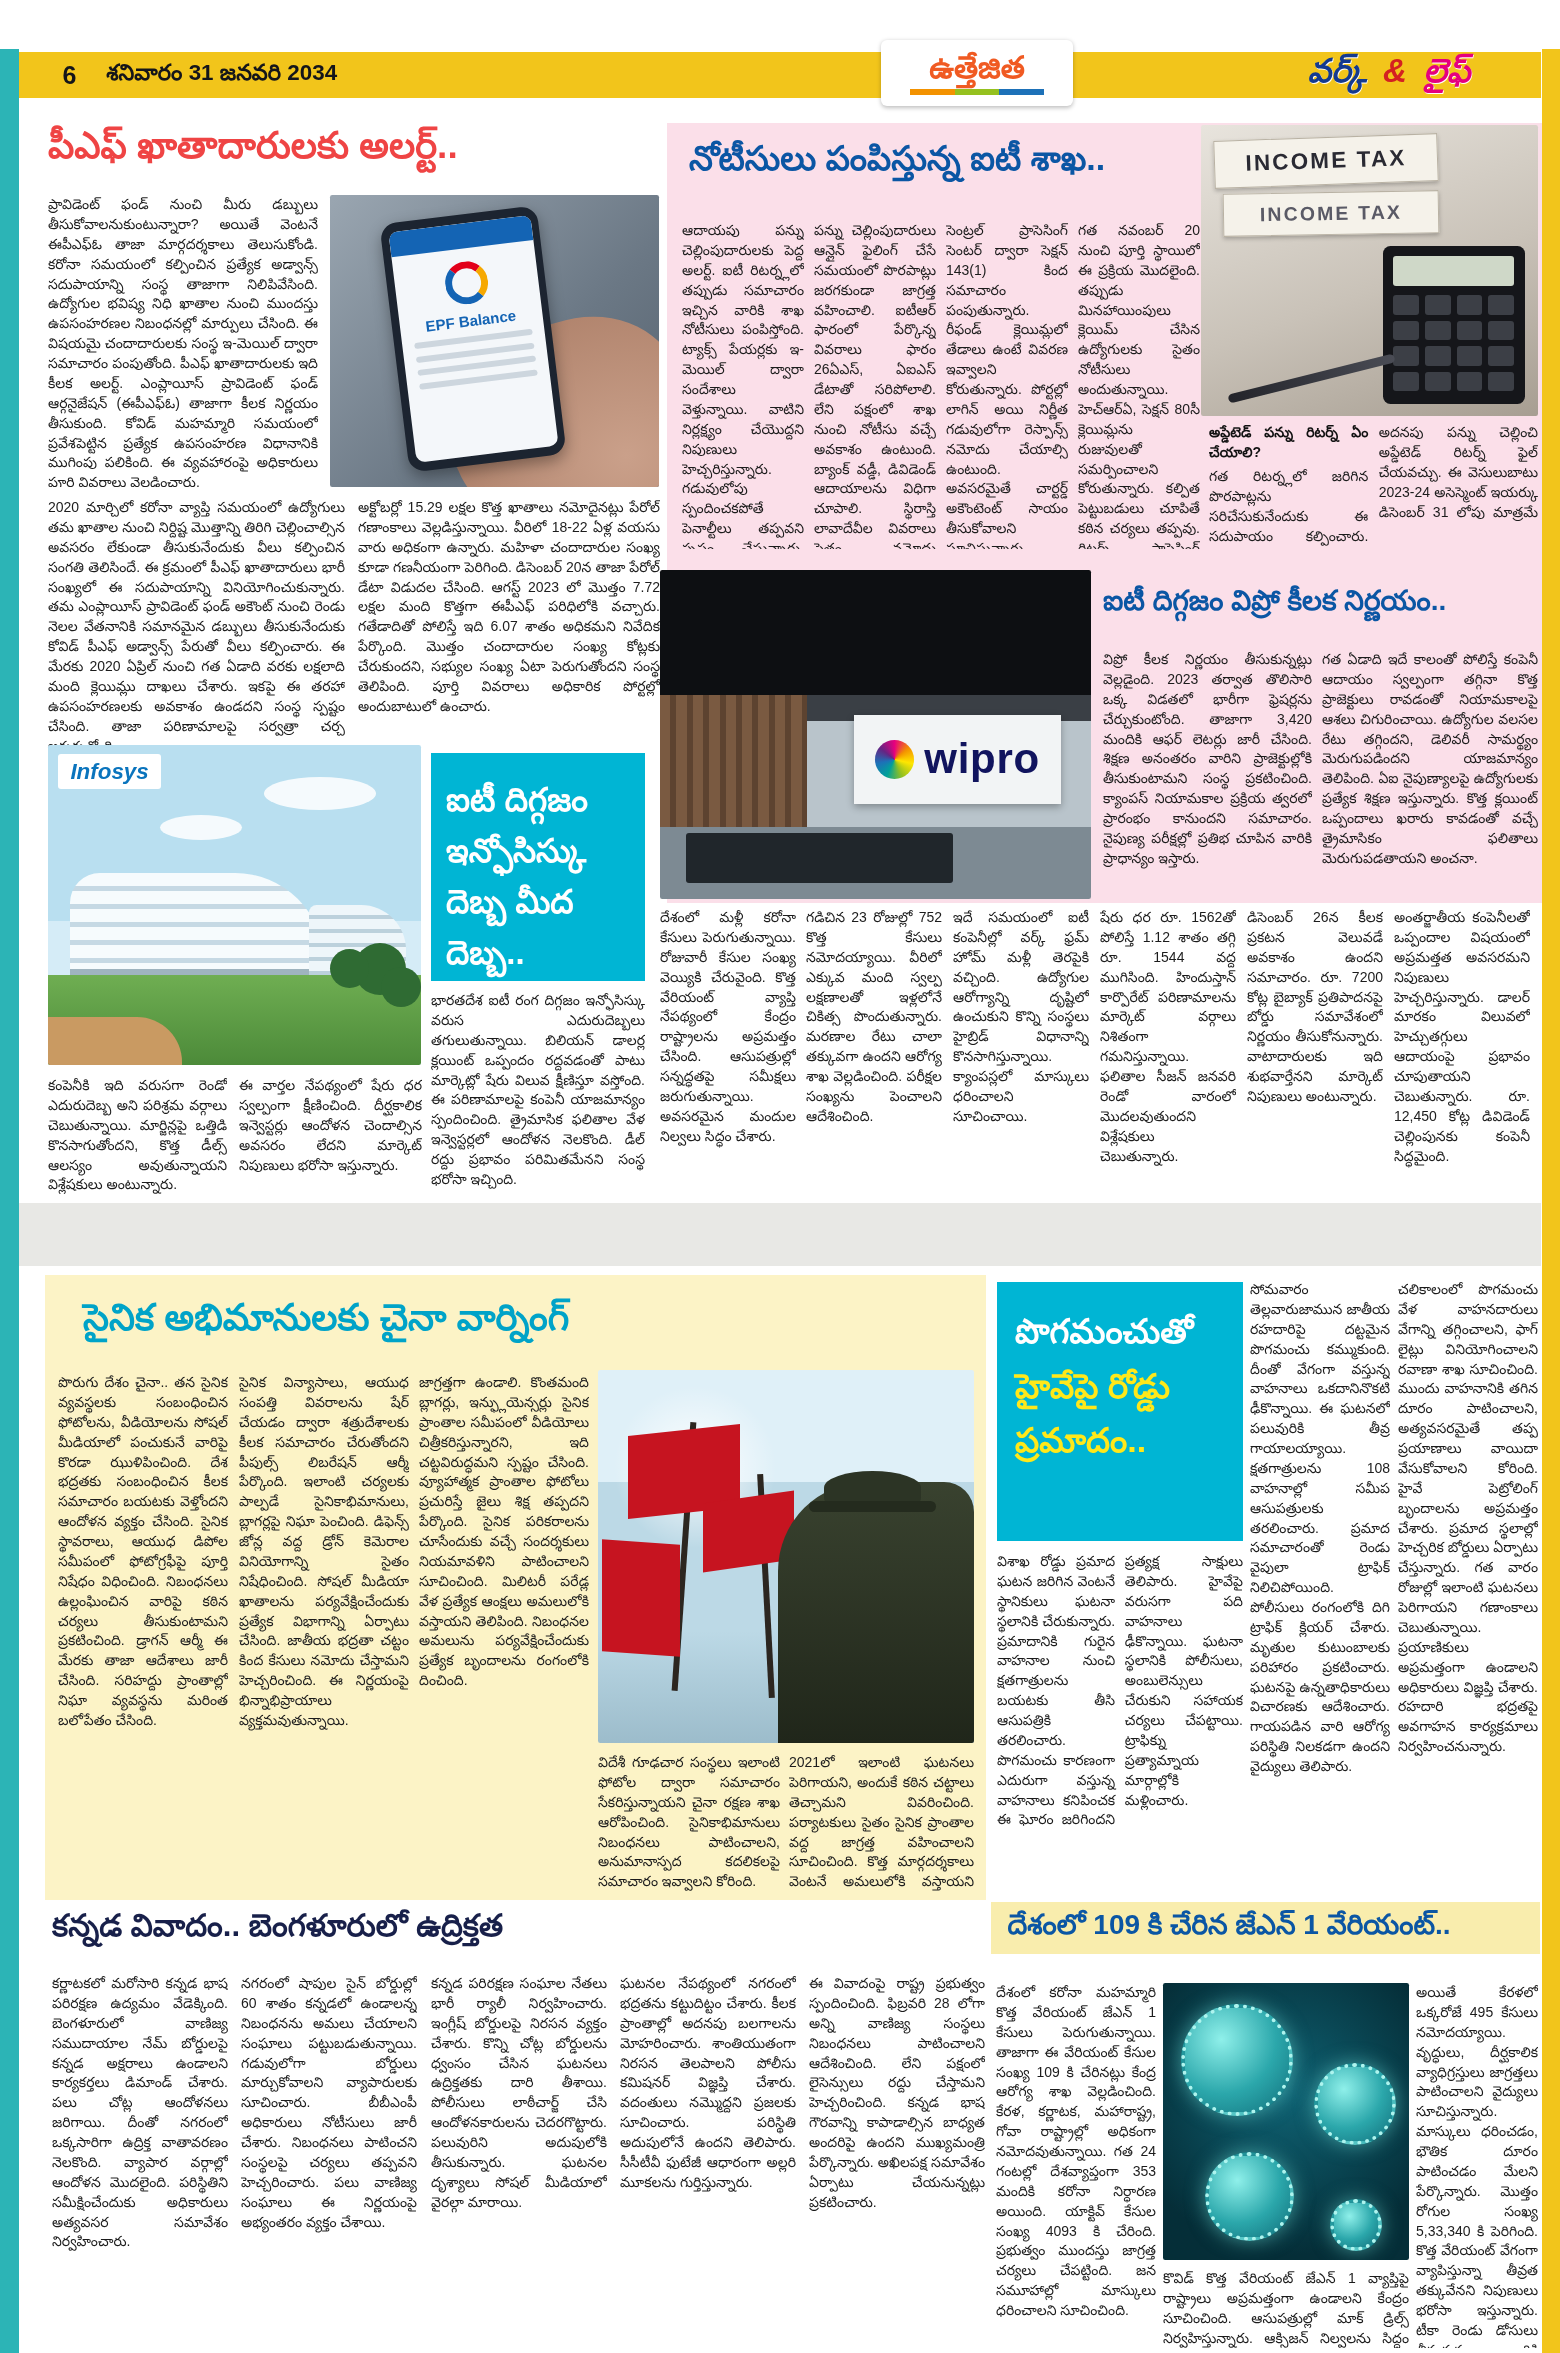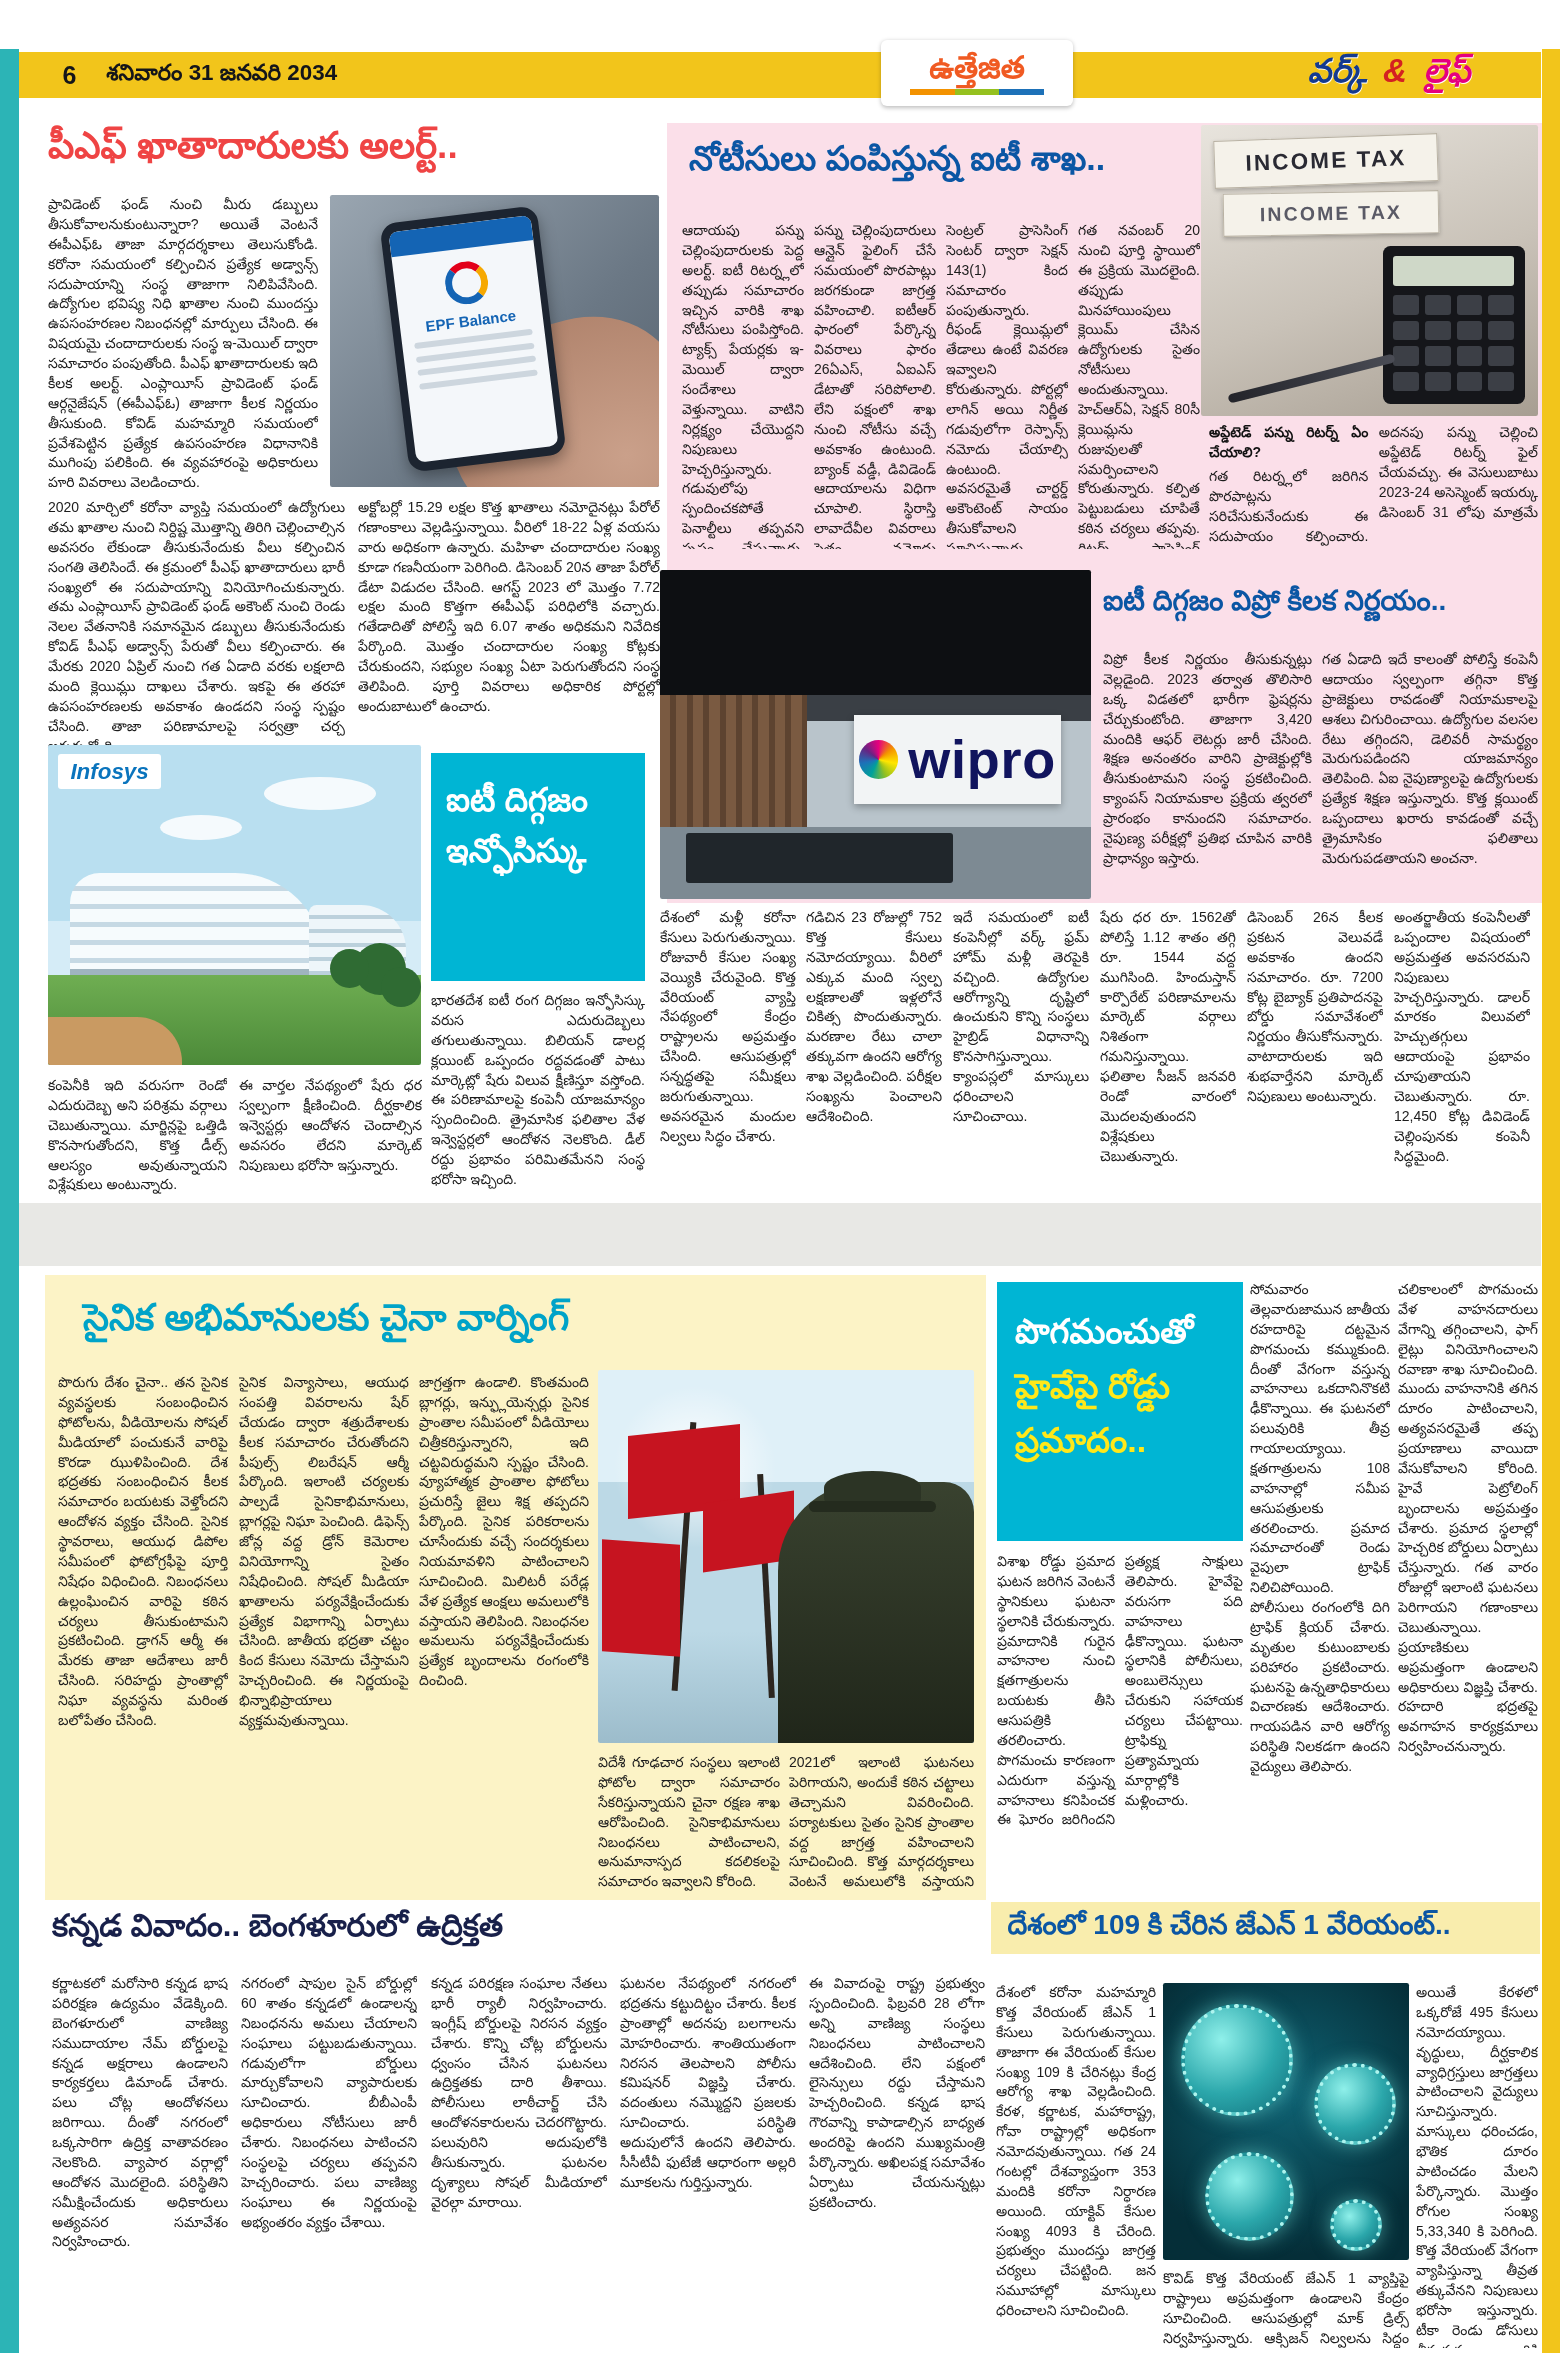--- a/index.html
+++ b/index.html
@@ -99,21 +99,21 @@
   .pen { position:absolute; left:25px; bottom:33px; width:171px; height:9px;
     background:linear-gradient(90deg,#23242a,#4a4c55); border-radius:4.5px; transform:rotate(-14deg); }
 
   
   .wipro-img { left:660px; top:570px; width:431px; height:329px;
     background:linear-gradient(180deg,#0d0f12 0 38%,#3a3f45 38% 46%,#b9c4cb 46% 78%,#7d8a93 78%); }
   .wipro-slats { position:absolute; left:0; top:38%; width:34%; height:40%;
     background:repeating-linear-gradient(90deg,#7a5a41 0 10.4px,#5d4330 10.4px 16.4px); }
   .wipro-panel { position:absolute; right:7%; top:44%; width:48%; height:27%; background:#f2f4f5;
     display:flex; align-items:center; justify-content:center; gap:10.4px; box-shadow:0 3px 7.5px rgba(0,0,0,.3); }
-  .wipro-word { font-size:54px; font-weight:bold; color:#11145e; letter-spacing:0.7px; }
+  .wipro-word { font-size:42px; font-weight:bold; color:#11145e; letter-spacing:0.7px; }
   .wipro-flower { width:39px; height:39px; border-radius:50%;
     background:conic-gradient(#e6007e,#f39200,#ffe600,#95c11f,#00a19a,#1d71b8,#662483,#e6007e); }
   .wipro-desk { position:absolute; left:6%; bottom:5%; width:62%; height:15%; background:#20262b; border-radius:3px; }
 
   
   .infy-img { left:48px; top:745px; width:373px; height:320px;
     background:linear-gradient(180deg,#b9dff0 0 55%,#d5ecf7 55%); }
   .infy-chip { position:absolute; left:10.4px; top:9px; background:#fff; padding:4.5px 12px; border-radius:3px;
     font-size:22.4px; font-weight:bold; font-style:italic; color:#0a74bd; }
   .infy-cloud { position:absolute; background:#ffffff; border-radius:50%; opacity:.85; }
@@ -276,20 +276,21 @@
   <div class="infy-wing"></div>
   <div class="infy-lawn"></div>
   <div class="infy-path"></div>
   <div class="infy-tree tr1"></div>
   <div class="infy-tree tr2"></div>
   <div class="infy-tree tr3"></div>
 </div>
 <div class="infy-box">
   <div>ఐటీ దిగ్గజం</div>
   <div>ఇన్ఫోసిస్కు</div>
+  <div>దెబ్బ మీద దెబ్బ..</div>
 </div>
 <div class="col" style="left:431px;top:991px;width:214px;height:203px;">భారతదేశ ఐటీ రంగ దిగ్గజం ఇన్ఫోసిస్కు వరుస ఎదురుదెబ్బలు తగులుతున్నాయి. బిలియన్ డాలర్ల క్లయింట్ ఒప్పందం రద్దవడంతో పాటు మార్కెట్లో షేరు విలువ క్షీణిస్తూ వస్తోంది. ఈ పరిణామాలపై కంపెనీ యాజమాన్యం స్పందించింది. త్రైమాసిక ఫలితాల వేళ ఇన్వెస్టర్లలో ఆందోళన నెలకొంది. డీల్ రద్దు ప్రభావం పరిమితమేనని సంస్థ భరోసా ఇచ్చింది.</div>
 <div class="col" style="left:48px;top:1076px;width:179px;height:118px;">కంపెనీకి ఇది వరుసగా రెండో ఎదురుదెబ్బ అని పరిశ్రమ వర్గాలు చెబుతున్నాయి. మార్జిన్లపై ఒత్తిడి కొనసాగుతోందని, కొత్త డీల్స్ ఆలస్యం అవుతున్నాయని విశ్లేషకులు అంటున్నారు.</div>
 <div class="col" style="left:239px;top:1076px;width:183px;height:118px;">ఈ వార్తల నేపథ్యంలో షేరు ధర స్వల్పంగా క్షీణించింది. దీర్ఘకాలిక ఇన్వెస్టర్లు ఆందోళన చెందాల్సిన అవసరం లేదని మార్కెట్ నిపుణులు భరోసా ఇస్తున్నారు.</div>
 
 <div class="h-china" style="left:83px;top:1297px;width:857px;">సైనిక అభిమానులకు చైనా వార్నింగ్</div>
 <div class="col" style="left:58px;top:1373px;width:170px;height:507px;">పొరుగు దేశం చైనా.. తన సైనిక వ్యవస్థలకు సంబంధించిన ఫోటోలను, వీడియోలను సోషల్ మీడియాలో పంచుకునే వారిపై కొరడా ఝుళిపించింది. దేశ భద్రతకు సంబంధించిన కీలక సమాచారం బయటకు వెళ్తోందని ఆందోళన వ్యక్తం చేసింది. సైనిక స్థావరాలు, ఆయుధ డిపోల సమీపంలో ఫోటోగ్రఫీపై పూర్తి నిషేధం విధించింది. నిబంధనలు ఉల్లంఘించిన వారిపై కఠిన చర్యలు తీసుకుంటామని ప్రకటించింది. డ్రాగన్ ఆర్మీ ఈ మేరకు తాజా ఆదేశాలు జారీ చేసింది. సరిహద్దు ప్రాంతాల్లో నిఘా వ్యవస్థను మరింత బలోపేతం చేసింది.</div>
 <div class="col" style="left:239px;top:1373px;width:170px;height:507px;">సైనిక విన్యాసాలు, ఆయుధ సంపత్తి వివరాలను షేర్ చేయడం ద్వారా శత్రుదేశాలకు కీలక సమాచారం చేరుతోందని పీపుల్స్ లిబరేషన్ ఆర్మీ పేర్కొంది. ఇలాంటి చర్యలకు పాల్పడే సైనికాభిమానులు, బ్లాగర్లపై నిఘా పెంచింది. డిఫెన్స్ జోన్ల వద్ద డ్రోన్ కెమెరాల వినియోగాన్ని సైతం నిషేధించింది. సోషల్ మీడియా ఖాతాలను పర్యవేక్షించేందుకు ప్రత్యేక విభాగాన్ని ఏర్పాటు చేసింది. జాతీయ భద్రతా చట్టం కింద కేసులు నమోదు చేస్తామని హెచ్చరించింది. ఈ నిర్ణయంపై భిన్నాభిప్రాయాలు వ్యక్తమవుతున్నాయి.</div>
 <div class="col" style="left:419px;top:1373px;width:170px;height:507px;">జాగ్రత్తగా ఉండాలి. కొంతమంది బ్లాగర్లు, ఇన్ఫ్లుయెన్సర్లు సైనిక ప్రాంతాల సమీపంలో వీడియోలు చిత్రీకరిస్తున్నారని, ఇది చట్టవిరుద్ధమని స్పష్టం చేసింది. వ్యూహాత్మక ప్రాంతాల ఫోటోలు ప్రచురిస్తే జైలు శిక్ష తప్పదని పేర్కొంది. సైనిక పరికరాలను చూసేందుకు వచ్చే సందర్శకులు నియమావళిని పాటించాలని సూచించింది. మిలిటరీ పరేడ్ల వేళ ప్రత్యేక ఆంక్షలు అమలులోకి వస్తాయని తెలిపింది. నిబంధనల అమలును పర్యవేక్షించేందుకు ప్రత్యేక బృందాలను రంగంలోకి దించింది.</div>
 <div class="img china-img">

